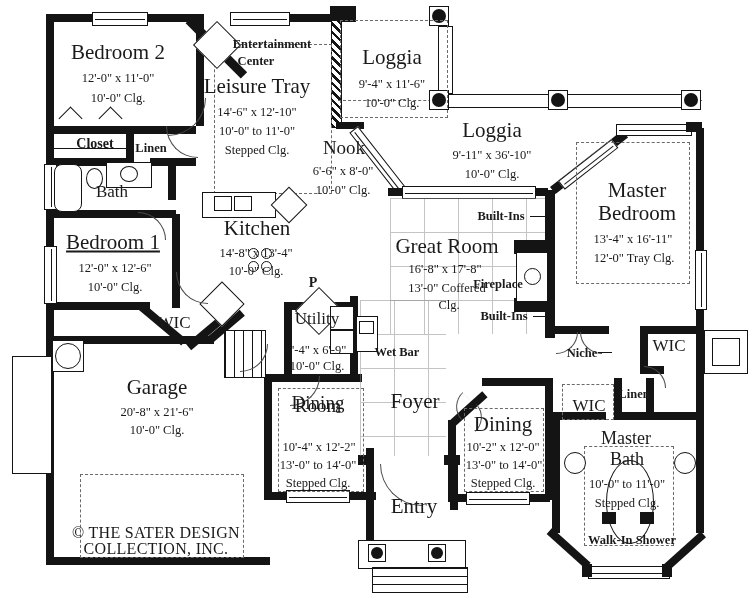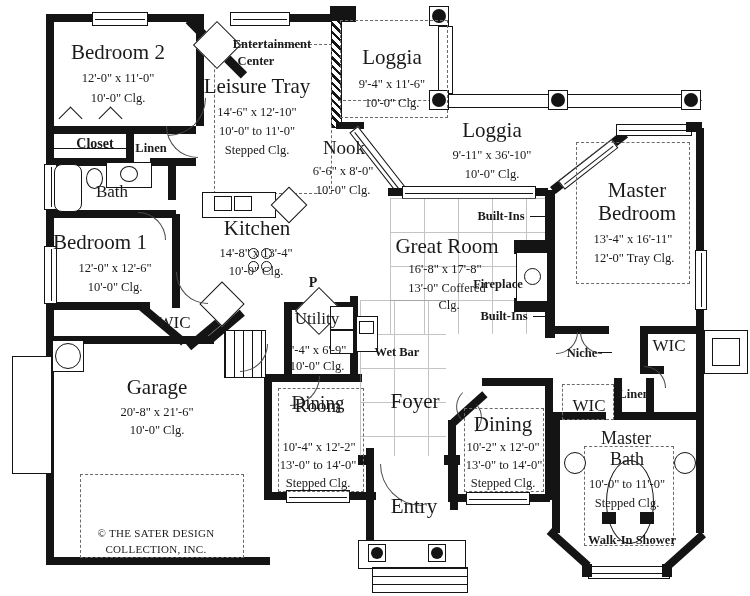--- a/index.html
+++ b/index.html
@@ -26,21 +26,21 @@
   .steps-v{position:absolute;border:1px solid #141414;background:repeating-linear-gradient(to right,#141414 0 1px,#fff 1px 9px);}
   .steps-h{position:absolute;border:1px solid #141414;background:repeating-linear-gradient(to bottom,#141414 0 1px,#fff 1px 8px);}
   .oval{position:absolute;border:1.4px solid #141414;border-radius:50%;background:#fff;}
   .diamond{position:absolute;border:1.3px solid #141414;background:#fff;transform:rotate(45deg);}
   .lbl{position:absolute;transform:translate(-50%,-50%);white-space:nowrap;text-align:center;}
   .nm{font-size:19px;}
   .nm-lg{font-size:21px;}
   .dim{font-size:12.5px;}
   .sm{font-size:12.5px;font-weight:bold;}
   .wic{font-size:17px;}
-  .cap{font-size:11px;letter-spacing:.3px;}
+  .cap{font-size:16px;letter-spacing:.3px;}
   .ptr{position:absolute;height:1px;background:#141414;}
 </style>
 </head>
 <body>
 
 <div class="plan">
 
   <div class="w" style="left:46px;top:14px;width:8px;height:551px;"></div>
   <div class="w" style="left:46px;top:557px;width:224px;height:8px;"></div>
   <div class="w" style="left:46px;top:14px;width:152px;height:8px;"></div>
@@ -250,21 +250,21 @@
   <div class="lbl nm-lg" style="left:637px;top:190px;">Master</div>
   <div class="lbl nm-lg" style="left:637px;top:213px;">Bedroom</div>
   <div class="lbl dim" style="left:633px;top:239px;">13'-4" x 16'-11"</div>
   <div class="lbl dim" style="left:634px;top:258px;">12'-0" Tray Clg.</div>
 
   <div class="lbl nm-lg" style="left:447px;top:246px;">Great Room</div>
   <div class="lbl dim" style="left:445px;top:269px;">16'-8" x 17'-8"</div>
   <div class="lbl dim" style="left:447px;top:288px;">13'-0" Coffered</div>
   <div class="lbl dim" style="left:449px;top:305px;">Clg.</div>
 
-  <div class="lbl nm-lg" style="left:100px;top:242px;">Bedroom 1</div>
+  <div class="lbl nm-lg" style="left:113px;top:242px;text-decoration:underline;">Bedroom 1</div>
   <div class="lbl dim" style="left:115px;top:268px;">12'-0" x 12'-6"</div>
   <div class="lbl dim" style="left:115px;top:287px;">10'-0" Clg.</div>
 
   <div class="lbl sm" style="left:95px;top:144px;font-size:14px;">Closet</div>
   <div class="lbl sm" style="left:151px;top:148px;">Linen</div>
   <div class="lbl" style="left:112px;top:192px;font-size:17px;">Bath</div>
   <div class="lbl wic" style="left:174px;top:323px;">WIC</div>
 
   <div class="lbl nm-lg" style="left:157px;top:387px;">Garage</div>
   <div class="lbl dim" style="left:157px;top:412px;">20'-8" x 21'-6"</div>

